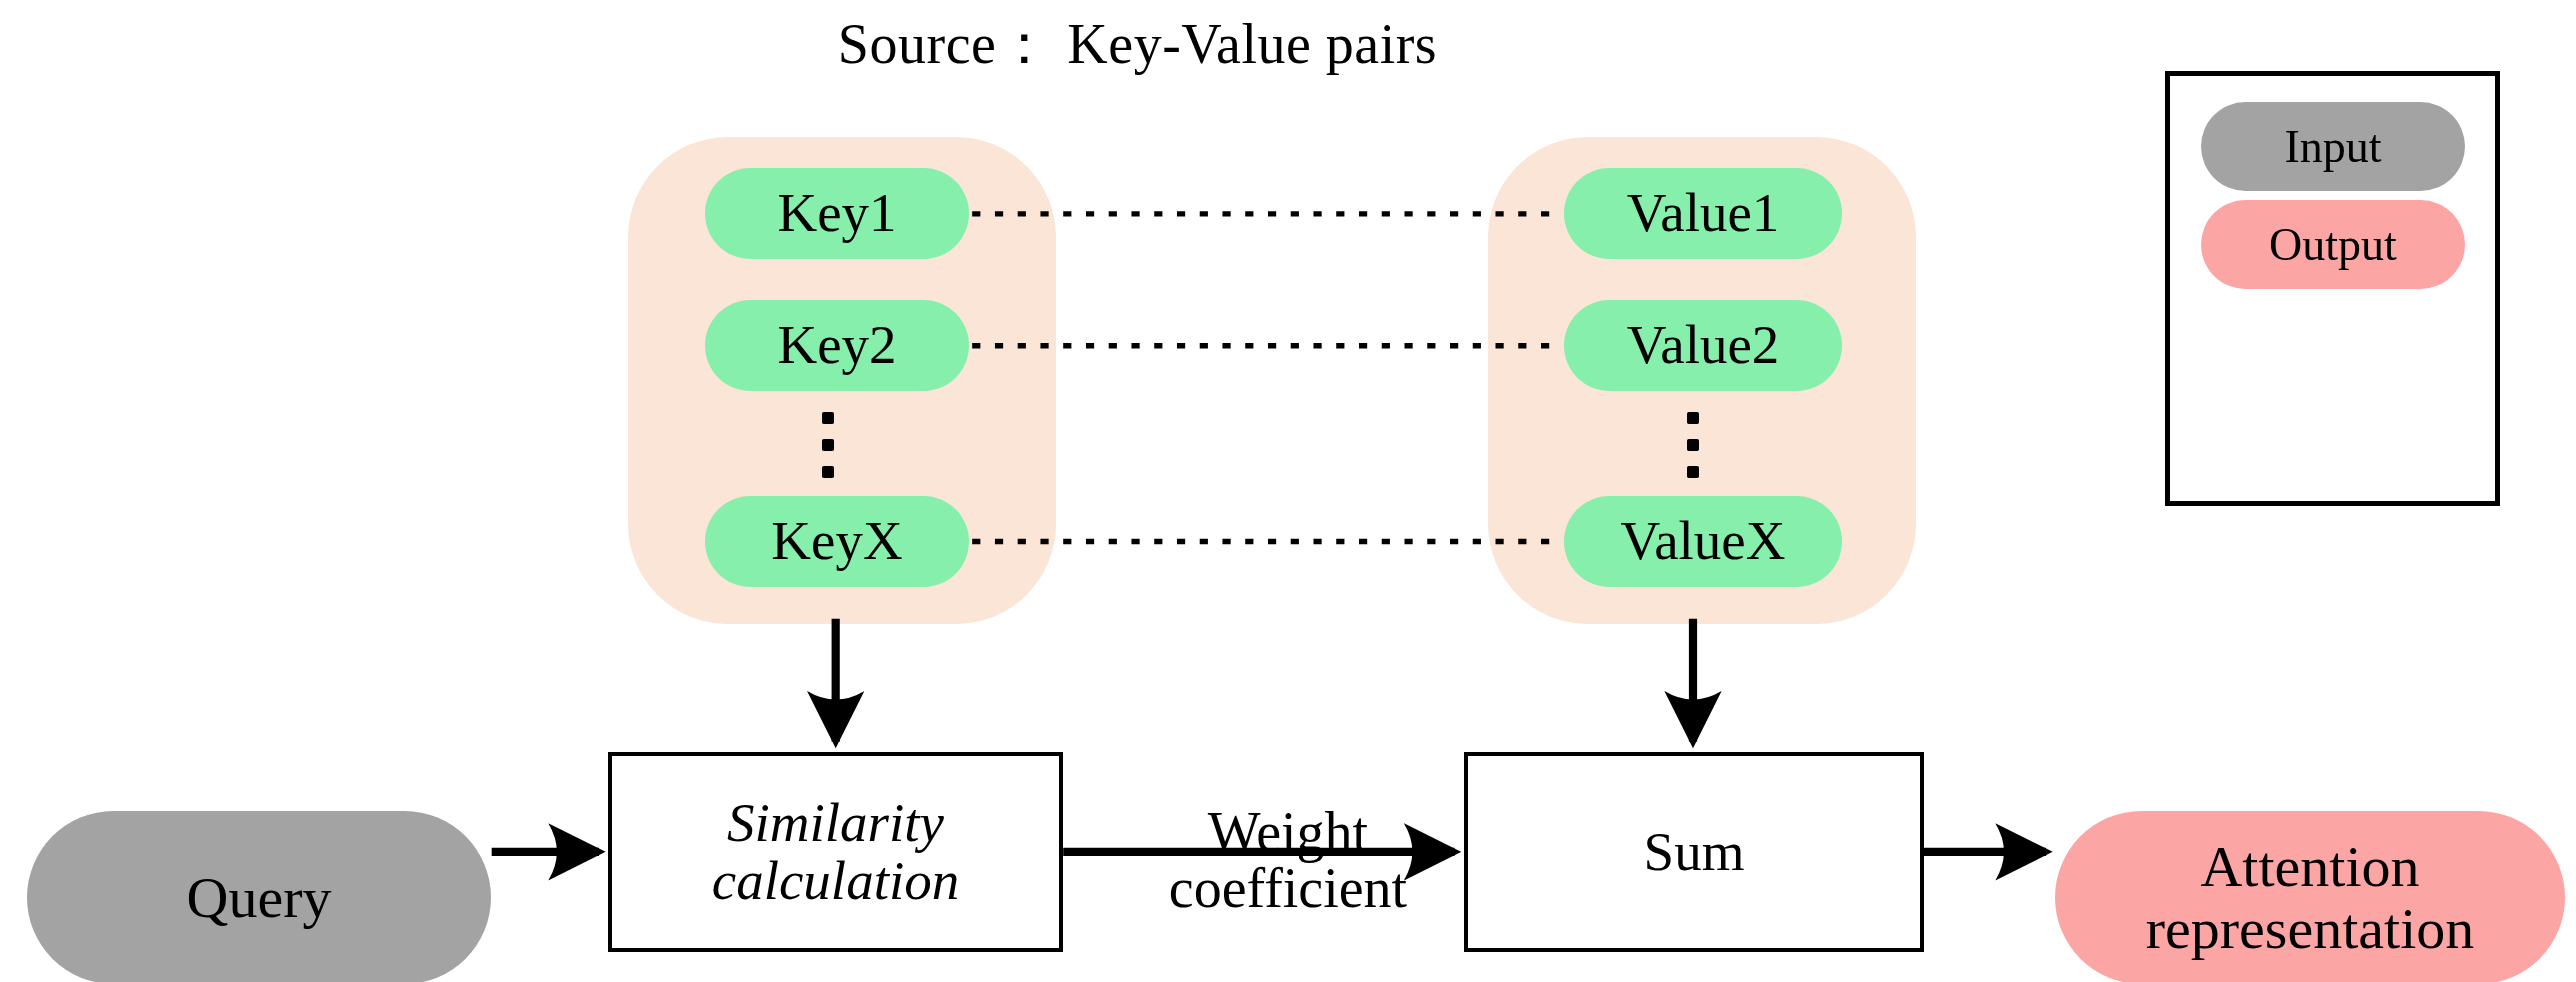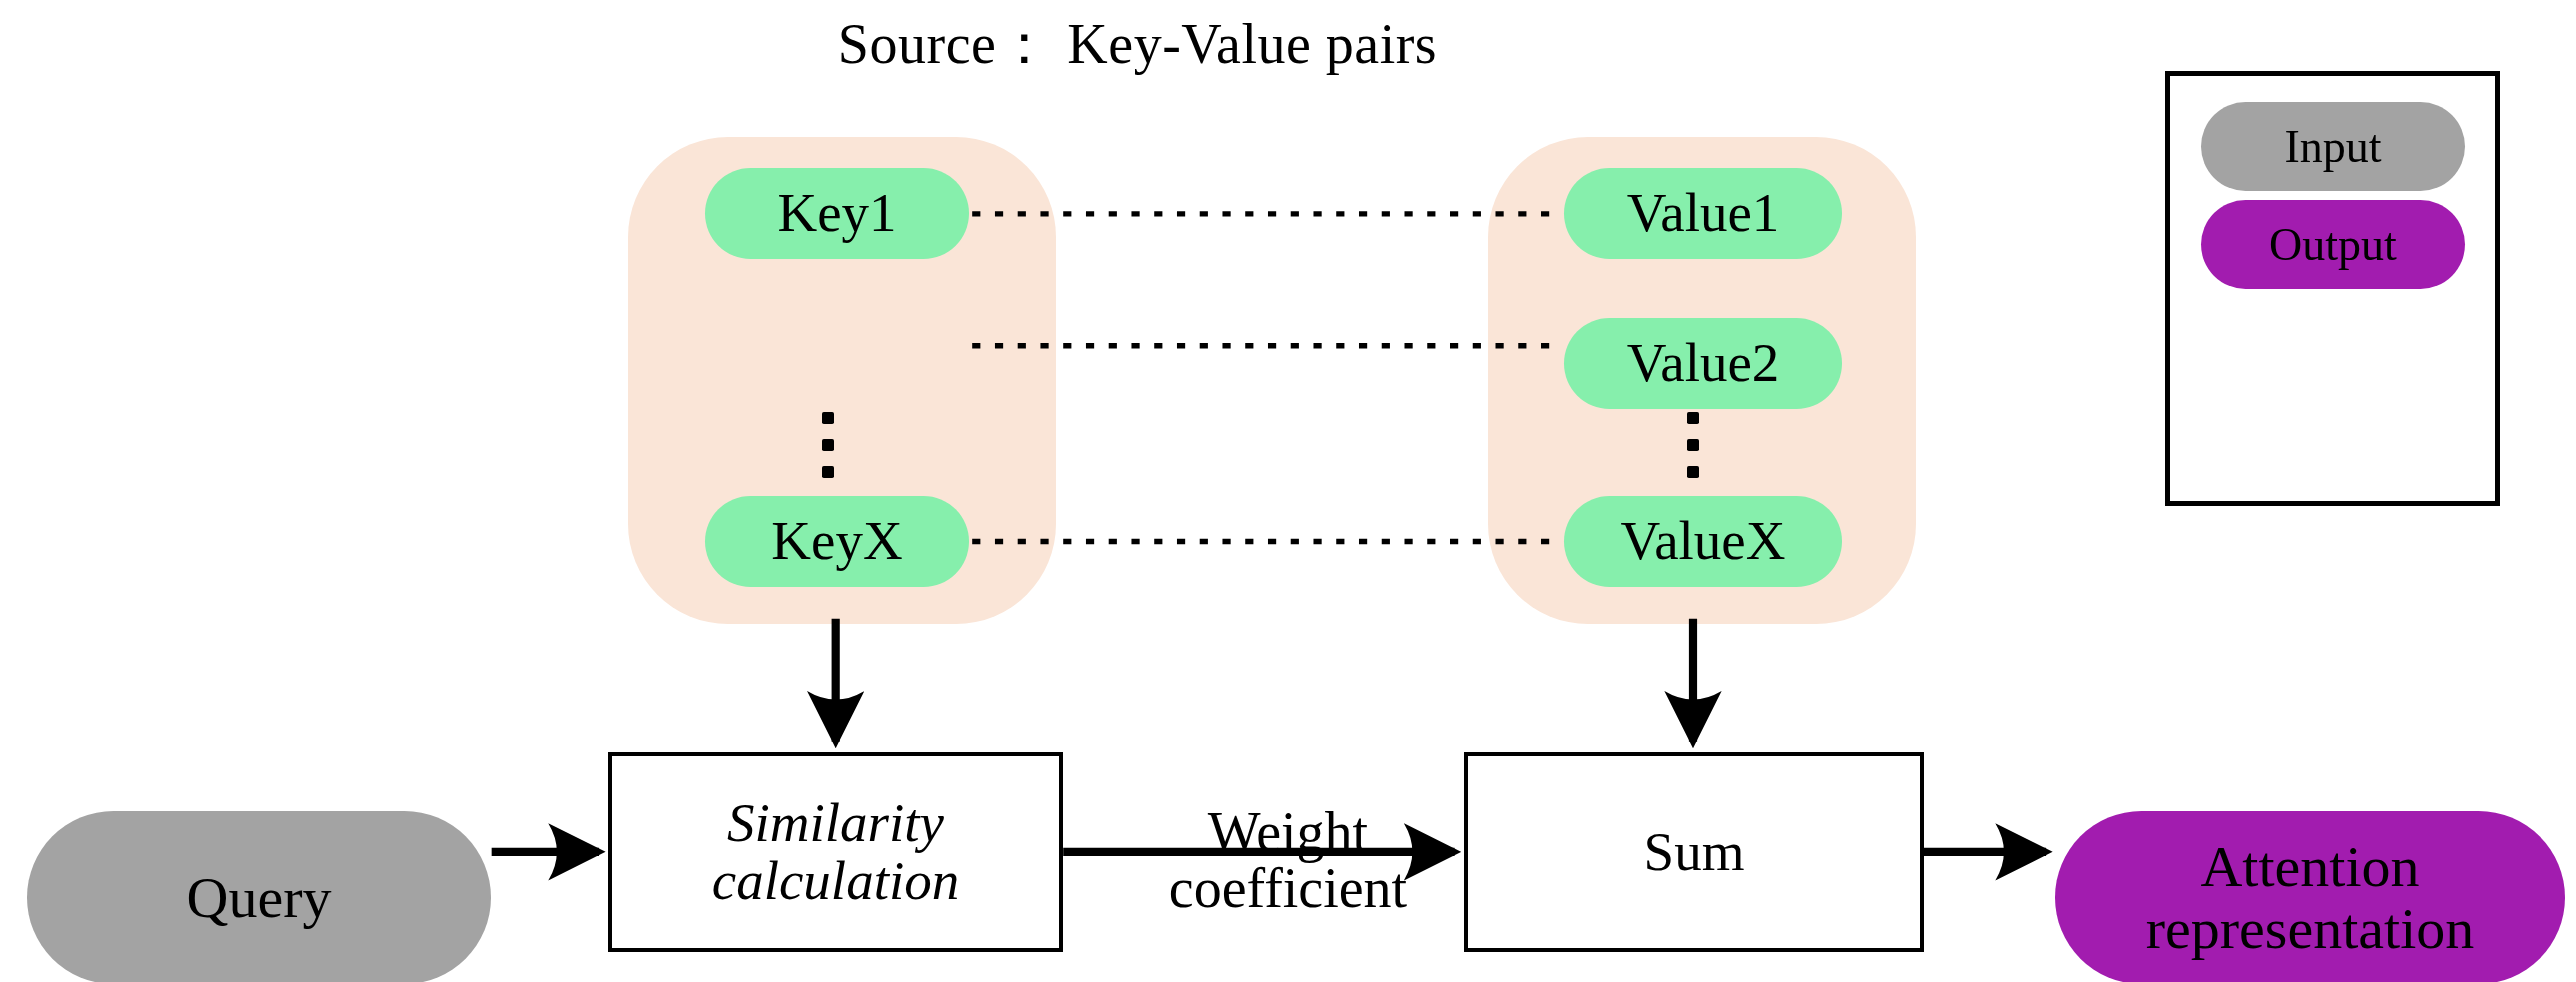--- a/index.html
+++ b/index.html
@@ -32,21 +32,21 @@
     justify-content: center;
     text-align: center;
     line-height: 1.06;
     white-space: pre-line;
   }
 
   
   .fill-group   { background: #fae5d7; }
   .fill-input   { background: #86efac; }
   .fill-inputlt { background: #a3a3a3; }
-  .fill-output  { background: #a21caf; }
+  .fill-output  { background: #fca5a5; }
   .fill-op      { background: #ffffff; border: 4.6px solid #000000; }
 
   
   .pill   { border-radius: 9102px; }
   .group  { border-radius: 100px; }
   .rect   { border-radius: 0; }
 
   
   #title {
     position: absolute;
@@ -125,38 +125,41 @@
 <div id="stage">
 
   <div id="title">Source：  Key-Value pairs</div>
 
   <div class="node group fill-group" style="left:628px; top:137px; width:428px; height:487px;"></div>
 
   <div class="node pill fill-input kv-text" style="left:705px; top:168px; width:264px; height:91px;">
     <span>Key1</span>
   </div>
 
+  <div class="node pill fill-input kv-text" style="left:705px; top:300px; width:264px; height:91px;">
+    <span>Key2</span>
+  </div>
 
   <div class="vdots" style="left:818px; top:412px; height:66px;">
       <i></i>
       <i></i>
       <i></i>
     </div>
 
   <div class="node pill fill-input kv-text" style="left:705px; top:496px; width:264px; height:91px;">
     <span>KeyX</span>
   </div>
 
   <div class="node group fill-group" style="left:1488px; top:137px; width:428px; height:487px;"></div>
 
   <div class="node pill fill-input kv-text" style="left:1564px; top:168px; width:278px; height:91px;">
     <span>Value1</span>
   </div>
 
-  <div class="node pill fill-input kv-text" style="left:1564px; top:300px; width:278px; height:91px;margin-top:18px;">
+  <div class="node pill fill-input kv-text" style="left:1564px; top:300px; width:278px; height:91px;">
     <span>Value2</span>
   </div>
 
   <div class="vdots" style="left:1683px; top:412px; height:66px;">
       <i></i>
       <i></i>
       <i></i>
     </div>
 
   <div class="node pill fill-input kv-text" style="left:1564px; top:496px; width:278px; height:91px;">

